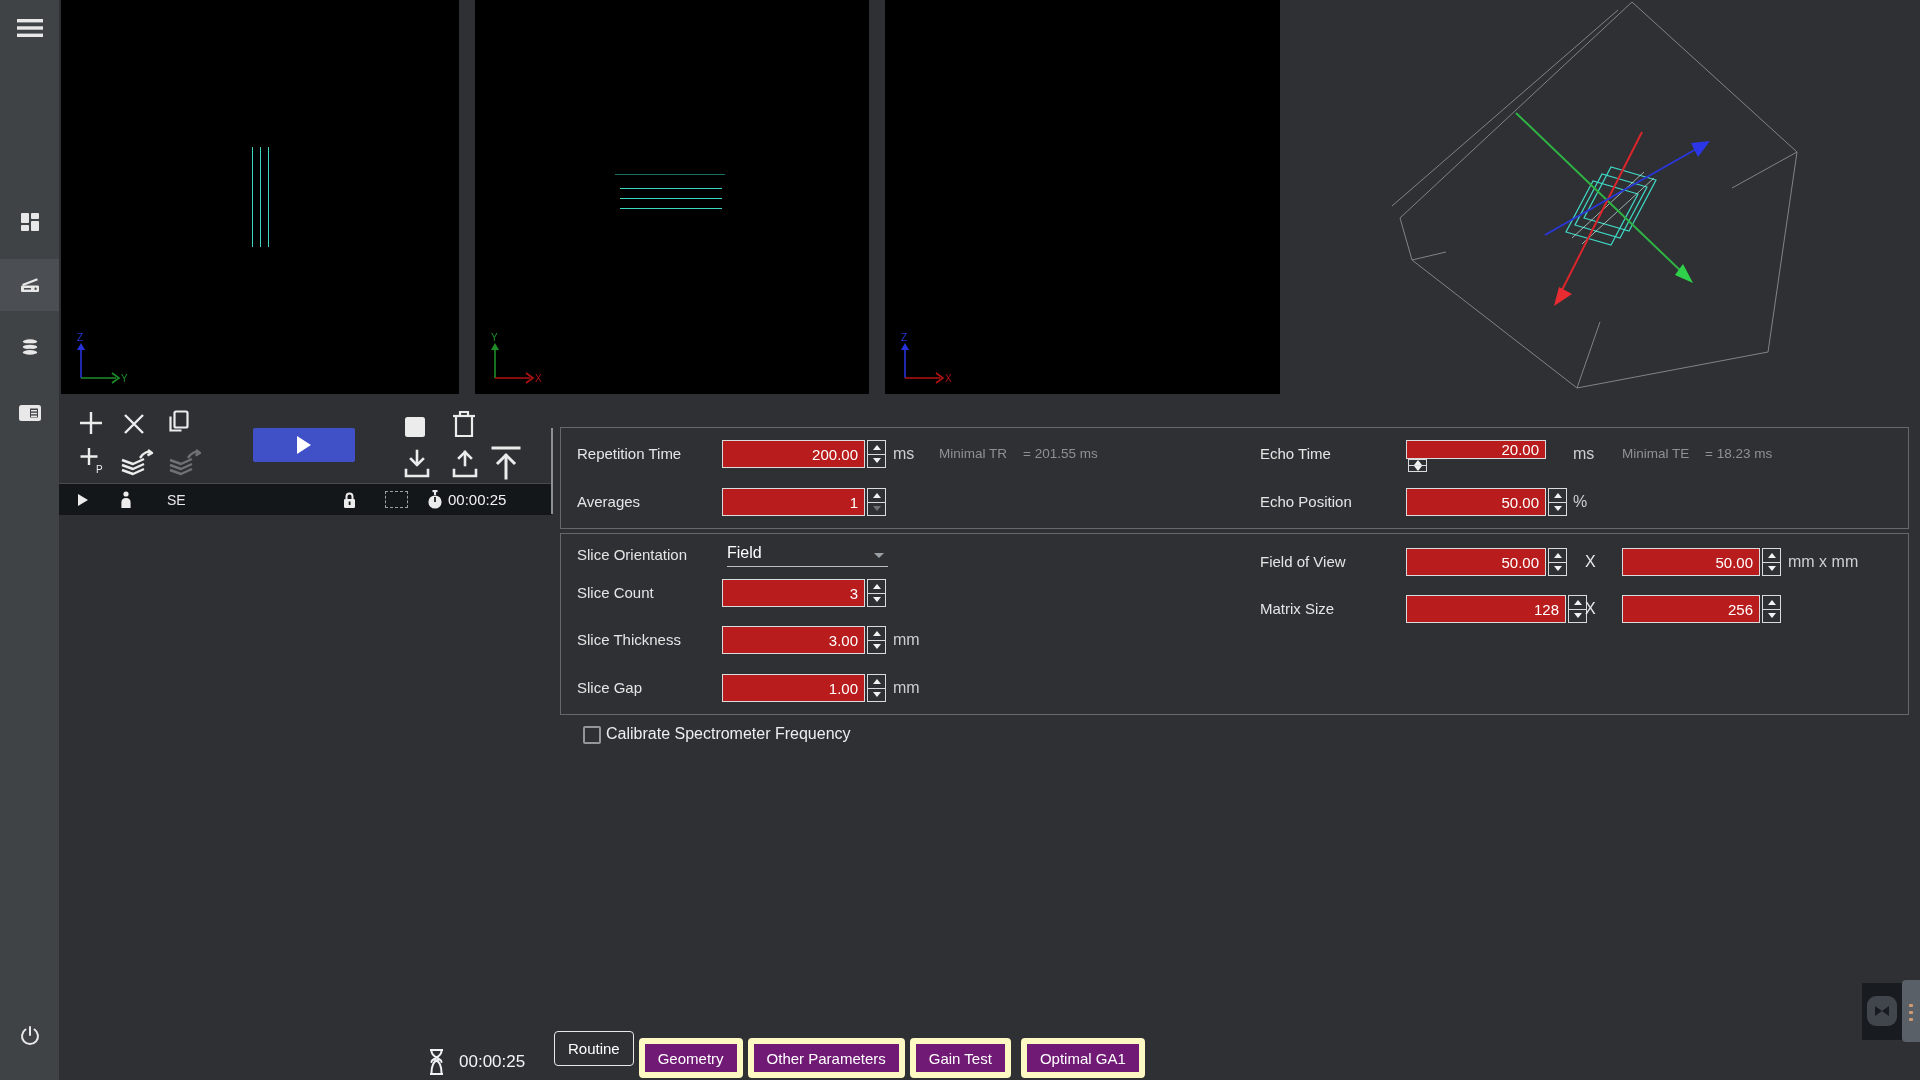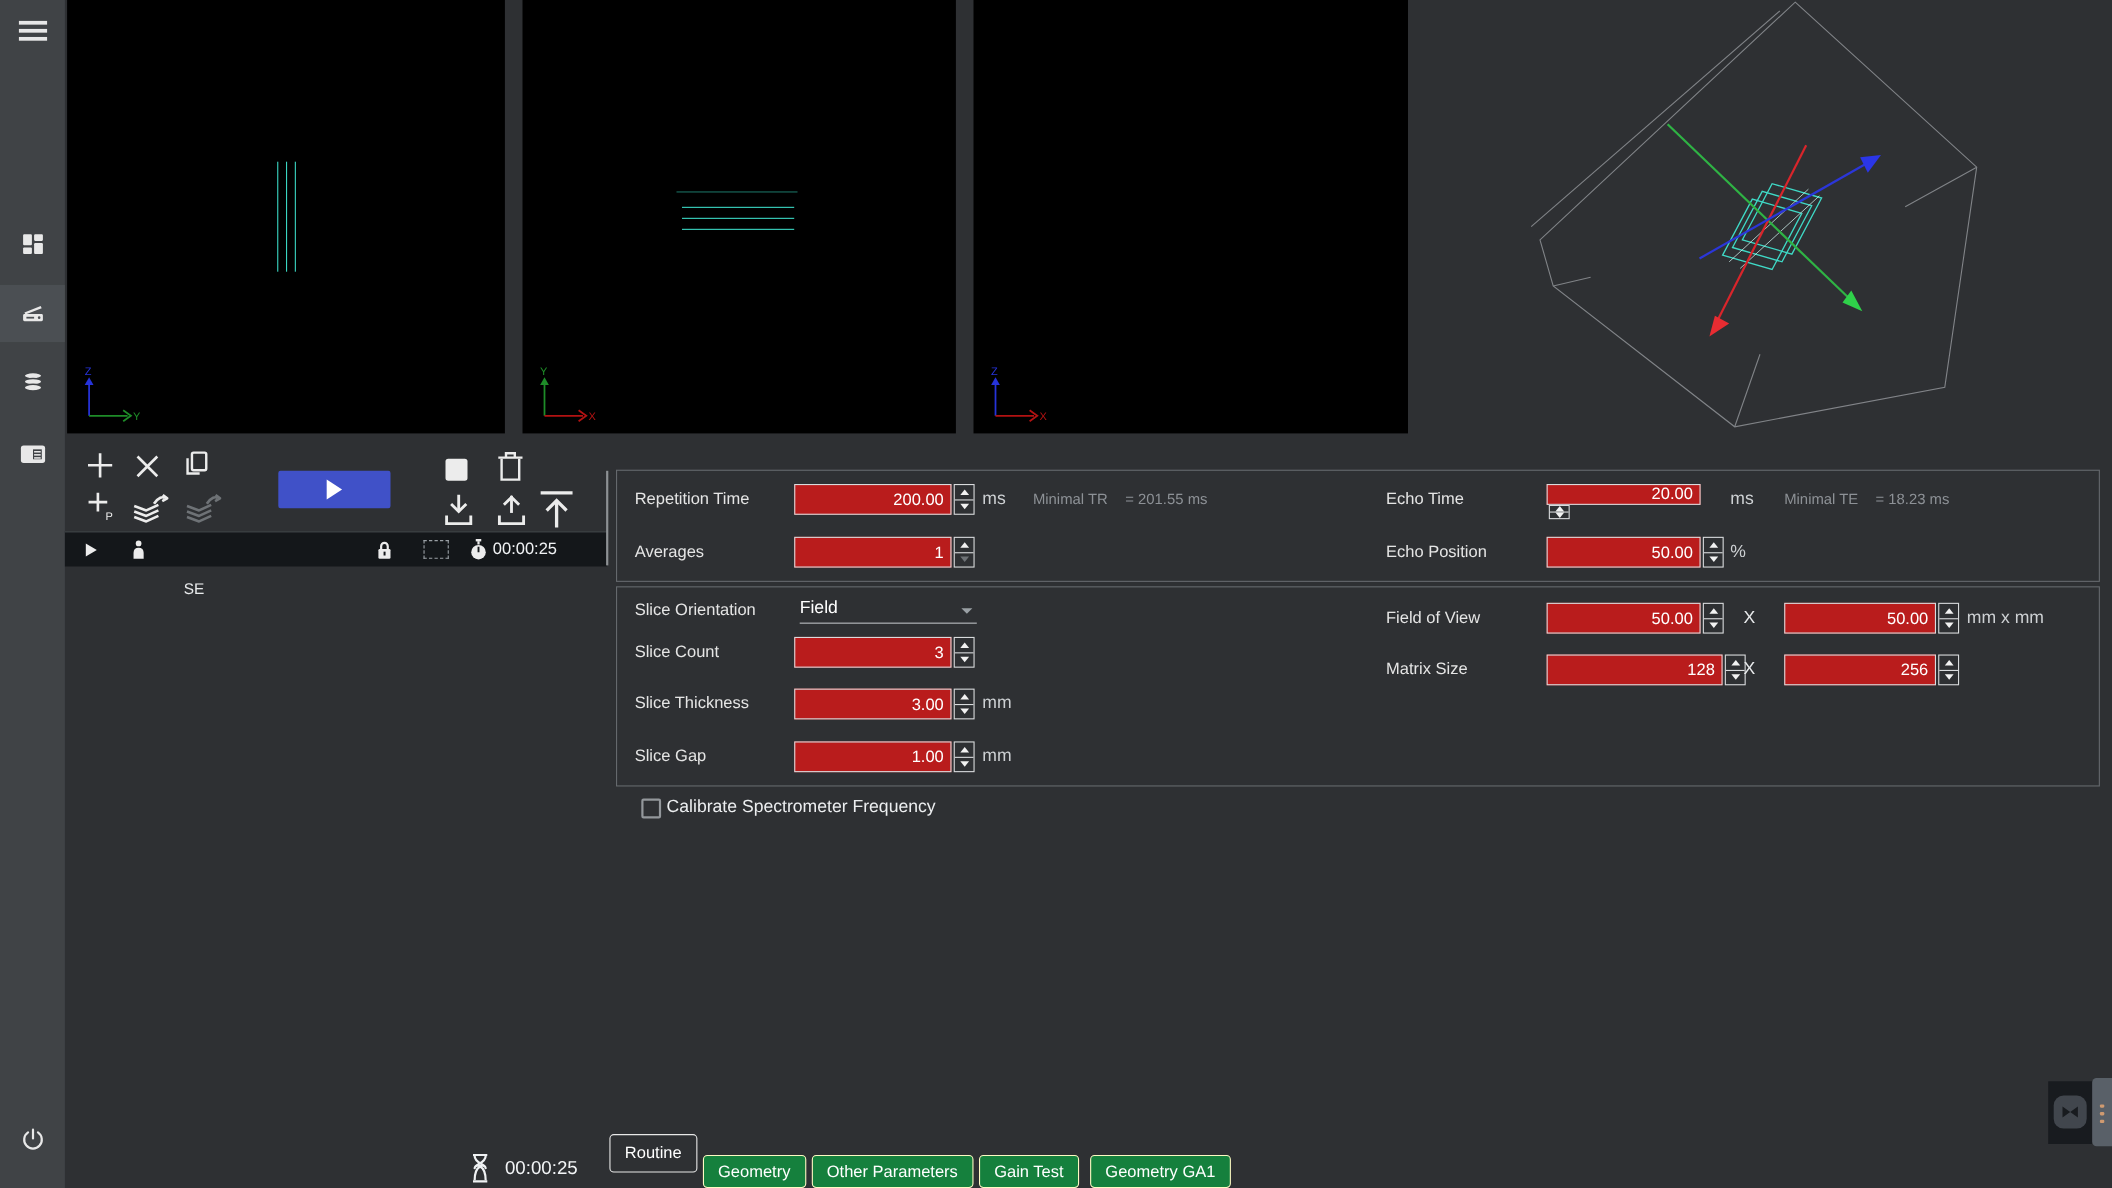--- a/index.html
+++ b/index.html
@@ -52,21 +52,21 @@
 
   .ddvalue{position:absolute;font-size:16px;color:#fff;cursor:pointer;}
   .ddline{position:absolute;height:1px;background:#bcbfc2;}
   .ddcaret{position:absolute;width:0;height:0;border-left:5px solid transparent;border-right:5px solid transparent;border-top:5px solid #9aa0a5;}
 
   .cbox{position:absolute;width:14px;height:14px;border:2px solid #93979b;border-radius:2px;background:transparent;cursor:pointer;}
   .cblabel{position:absolute;font-size:16px;color:#eceef0;white-space:nowrap;}
 
   
   .tabs{position:absolute;left:554px;top:1031px;display:flex;align-items:flex-start;}
-  .tab{height:28px;margin-top:19px;margin-right:5px;padding:0 13px;background:#15803d;border:1px solid #fef9c3;
+  .tab{height:28px;margin-top:7px;margin-right:5px;padding:0 13px;background:#701a75;border:6px solid #fef9c3;
        border-radius:4px;color:#fff;font-size:15px;display:flex;align-items:center;cursor:pointer;white-space:nowrap;}
   .tab.active{height:33px;margin-top:0;background:#2e3033;border:1px solid #e8e8e8;}
   .tab.lastgap{margin-left:5px;}
 
   .foottime{position:absolute;left:459px;top:1052px;font-size:17px;color:#f2f4f6;}
 
   
   .brpanel{position:absolute;left:1862px;top:983px;width:40px;height:57px;background:#181b1f;}
   .brlogo{position:absolute;left:1867px;top:996px;width:30px;height:30px;background:#41464d;border-radius:9px;
           display:flex;align-items:center;justify-content:center;cursor:pointer;}
@@ -274,21 +274,21 @@
       <svg width="12" height="14">
           <path d="M1 1 L11 7 L1 13 Z" fill="#ececec"></path>
         </svg>
     </div>
     <div class="ri" style="left:61px;">
       <svg width="12" height="18" viewBox="0 0 12 18" fill="#ececec">
         <circle cx="6" cy="3" r="2.6"></circle>
           <path d="M6 7 c-3 0-4.6 1.8-4.6 4.4 V17 h9.2 v-5.6 C10.6 8.8 9 7 6 7 Z"></path>
       </svg>
     </div>
-    <div class="ri seqname" style="left:108px;margin-top:35px;">SE</div>
+    <div class="ri seqname" style="left:108px;">SE</div>
     <div class="ri" style="left:283px;">
       <svg width="15" height="18" viewBox="0 0 15 18">
         <path d="M4.5 8 V5.5 a3 3 0 0 1 6 0 V8" fill="none" stroke="#ececec" stroke-width="2"></path>
         <rect x="2" y="8" width="11" height="9" rx="1.2" fill="#ececec"></rect>
         <rect x="6.7" y="10.5" width="1.8" height="3.5" fill="#14171a"></rect>
       </svg>
     </div>
     <div class="ri" style="left:326px;">
         <span class="dashedbox"></span>
       </div>
@@ -493,21 +493,21 @@
     <path d="M2 2 h13 M2 26 h13"></path>
       <path d="M3.5 3 c0 7 10 7 10 11 c0 -4 -10 -4 -10 11 M13.5 3 c0 7 -10 7 -10 11 c0 -4 10 -4 10 11"></path>
   </svg>
   <div class="foottime">00:00:25</div>
 
   <div class="tabs">
     <div class="tab active">Routine</div>
     <div class="tab">Geometry</div>
     <div class="tab">Other Parameters</div>
     <div class="tab">Gain Test</div>
-    <div class="tab lastgap">Geometry GA1</div>
+    <div class="tab lastgap">Optimal GA1</div>
   </div>
 
   <div class="brpanel"></div>
   <div class="brhandle">
     <span class="brdot" style="top:24px;"></span>
     <span class="brdot" style="top:31px;"></span>
     <span class="brdot" style="top:38px;"></span>
   </div>
   <div class="brlogo">
     <svg width="16" height="12" viewBox="0 0 16 12" fill="#181b1f">

